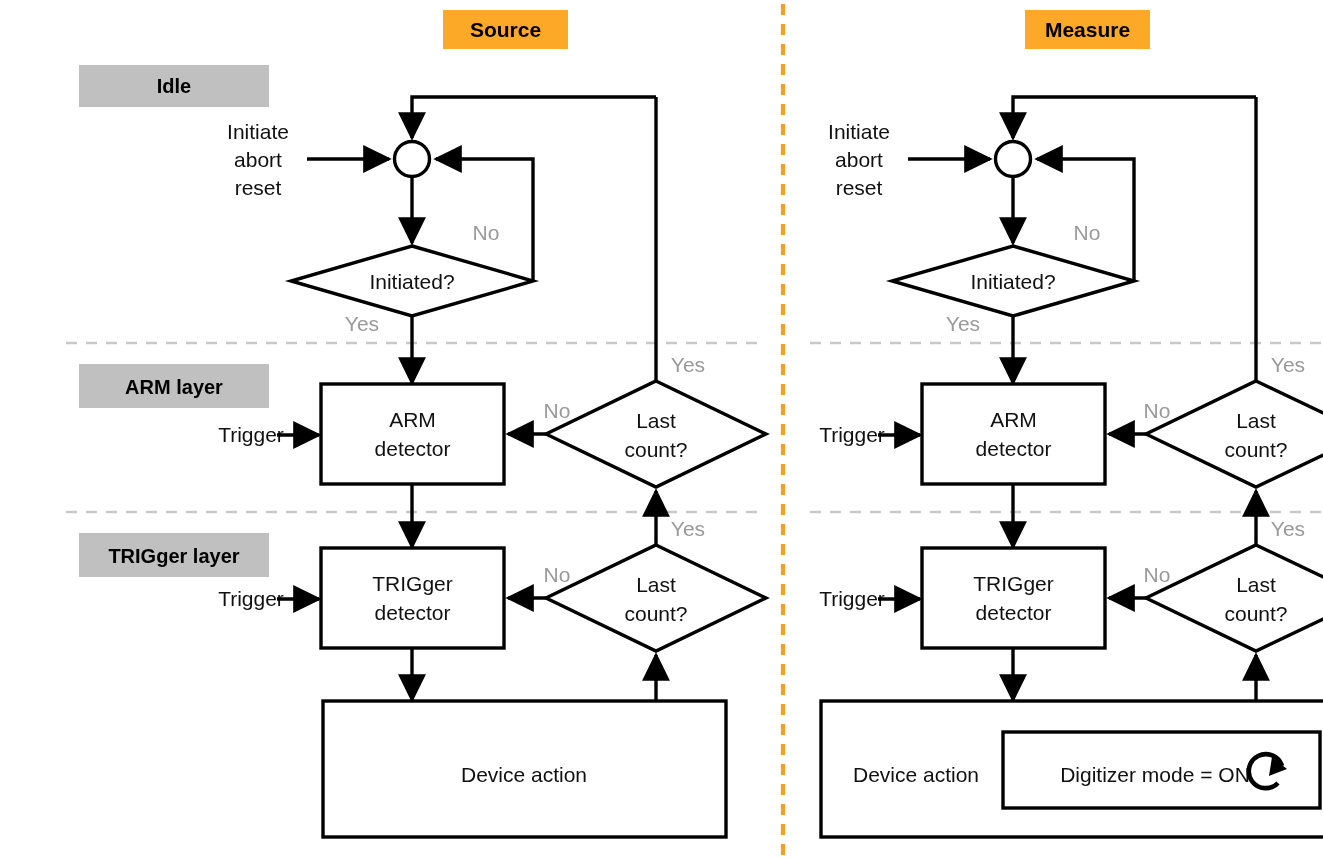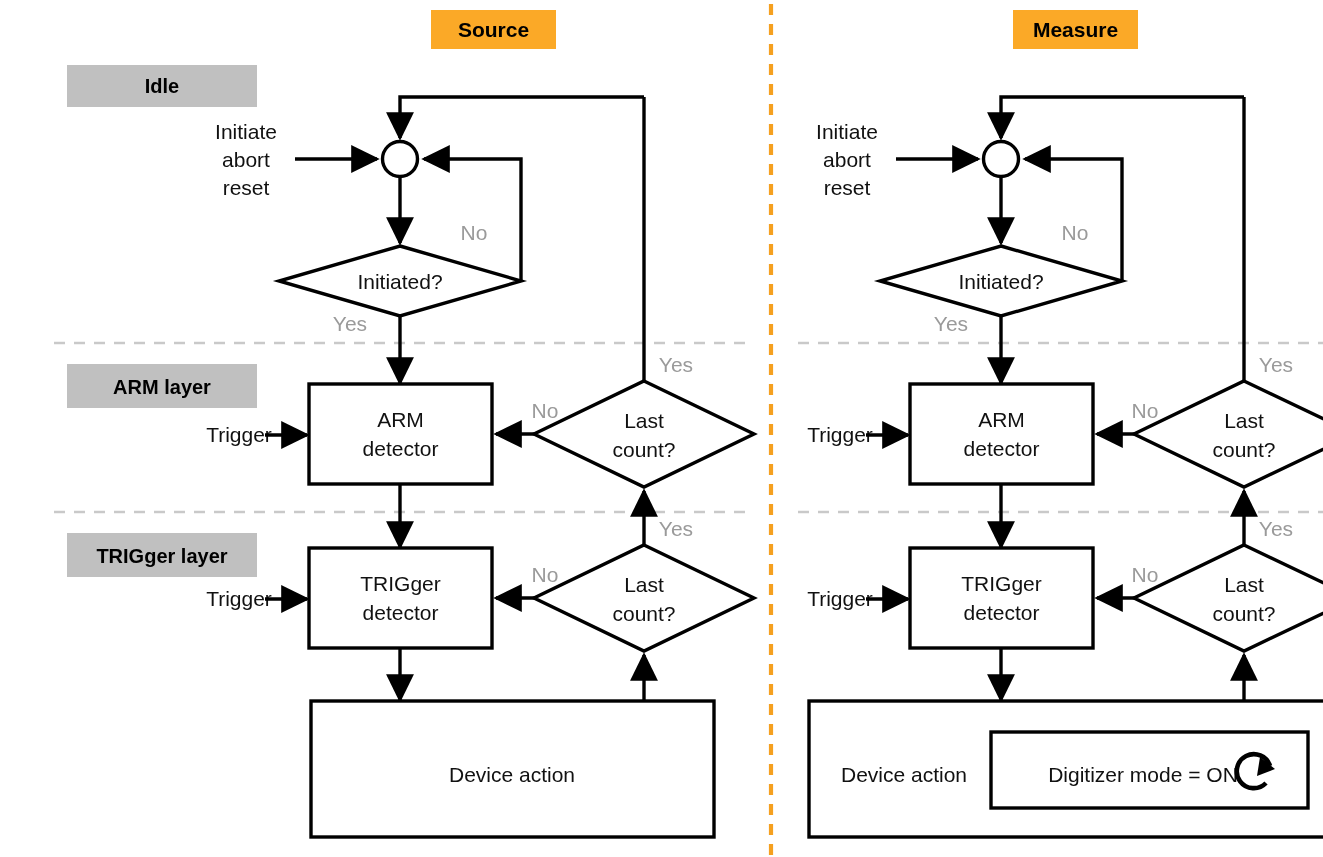--- a/index.html
+++ b/index.html
@@ -1,18 +1,18 @@
 <!DOCTYPE html>
 <html><head>
 <meta charset="utf-8">
 <style>
   html,body{margin:0;padding:0;background:#ffffff;}
   body{width:1323px;height:857px;position:relative;overflow:hidden;
        font-family:"Liberation Sans", sans-serif;}
-  #stage{position:absolute;left:6px;top:0;width:1067px;height:857px;padding-left:48px;}
+  #stage{position:absolute;left:18px;top:0;width:1067px;height:857px;padding-left:48px;}
   svg{display:block;}
   .lbl{font-family:"Liberation Sans", sans-serif;}
   .hdr-text{font-weight:bold;font-size:21px;fill:#000;}
   .layer-text{font-weight:bold;font-size:20px;fill:#000;}
   .node-text{font-size:21px;fill:#111;}
   .edge-text{font-size:21px;fill:#9a9a9a;}
   .io-text{font-size:21px;fill:#111;}
   .solid{stroke:#000;stroke-width:3.4;fill:none;}
   .shapefill{fill:#fff;stroke:#000;stroke-width:3.4;}
   .dash-gray{stroke:#c9c9c9;stroke-width:2.6;fill:none;stroke-dasharray:11 9;}

